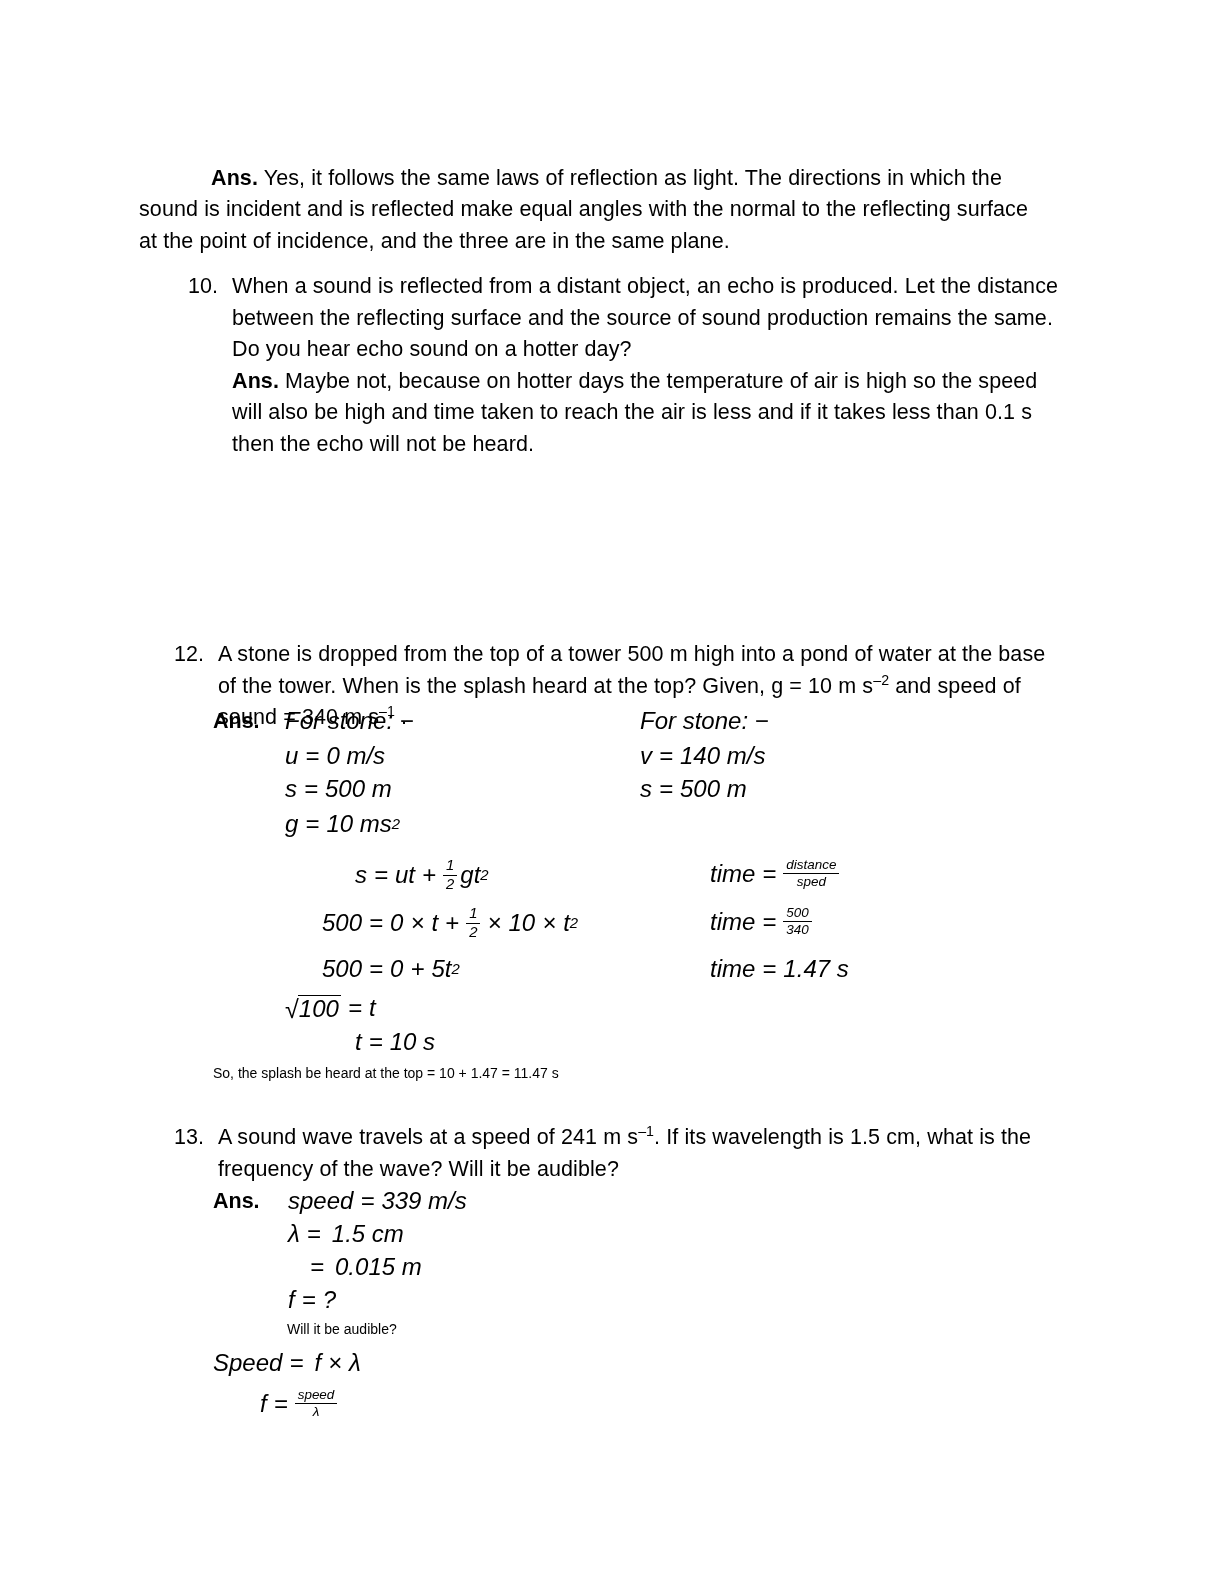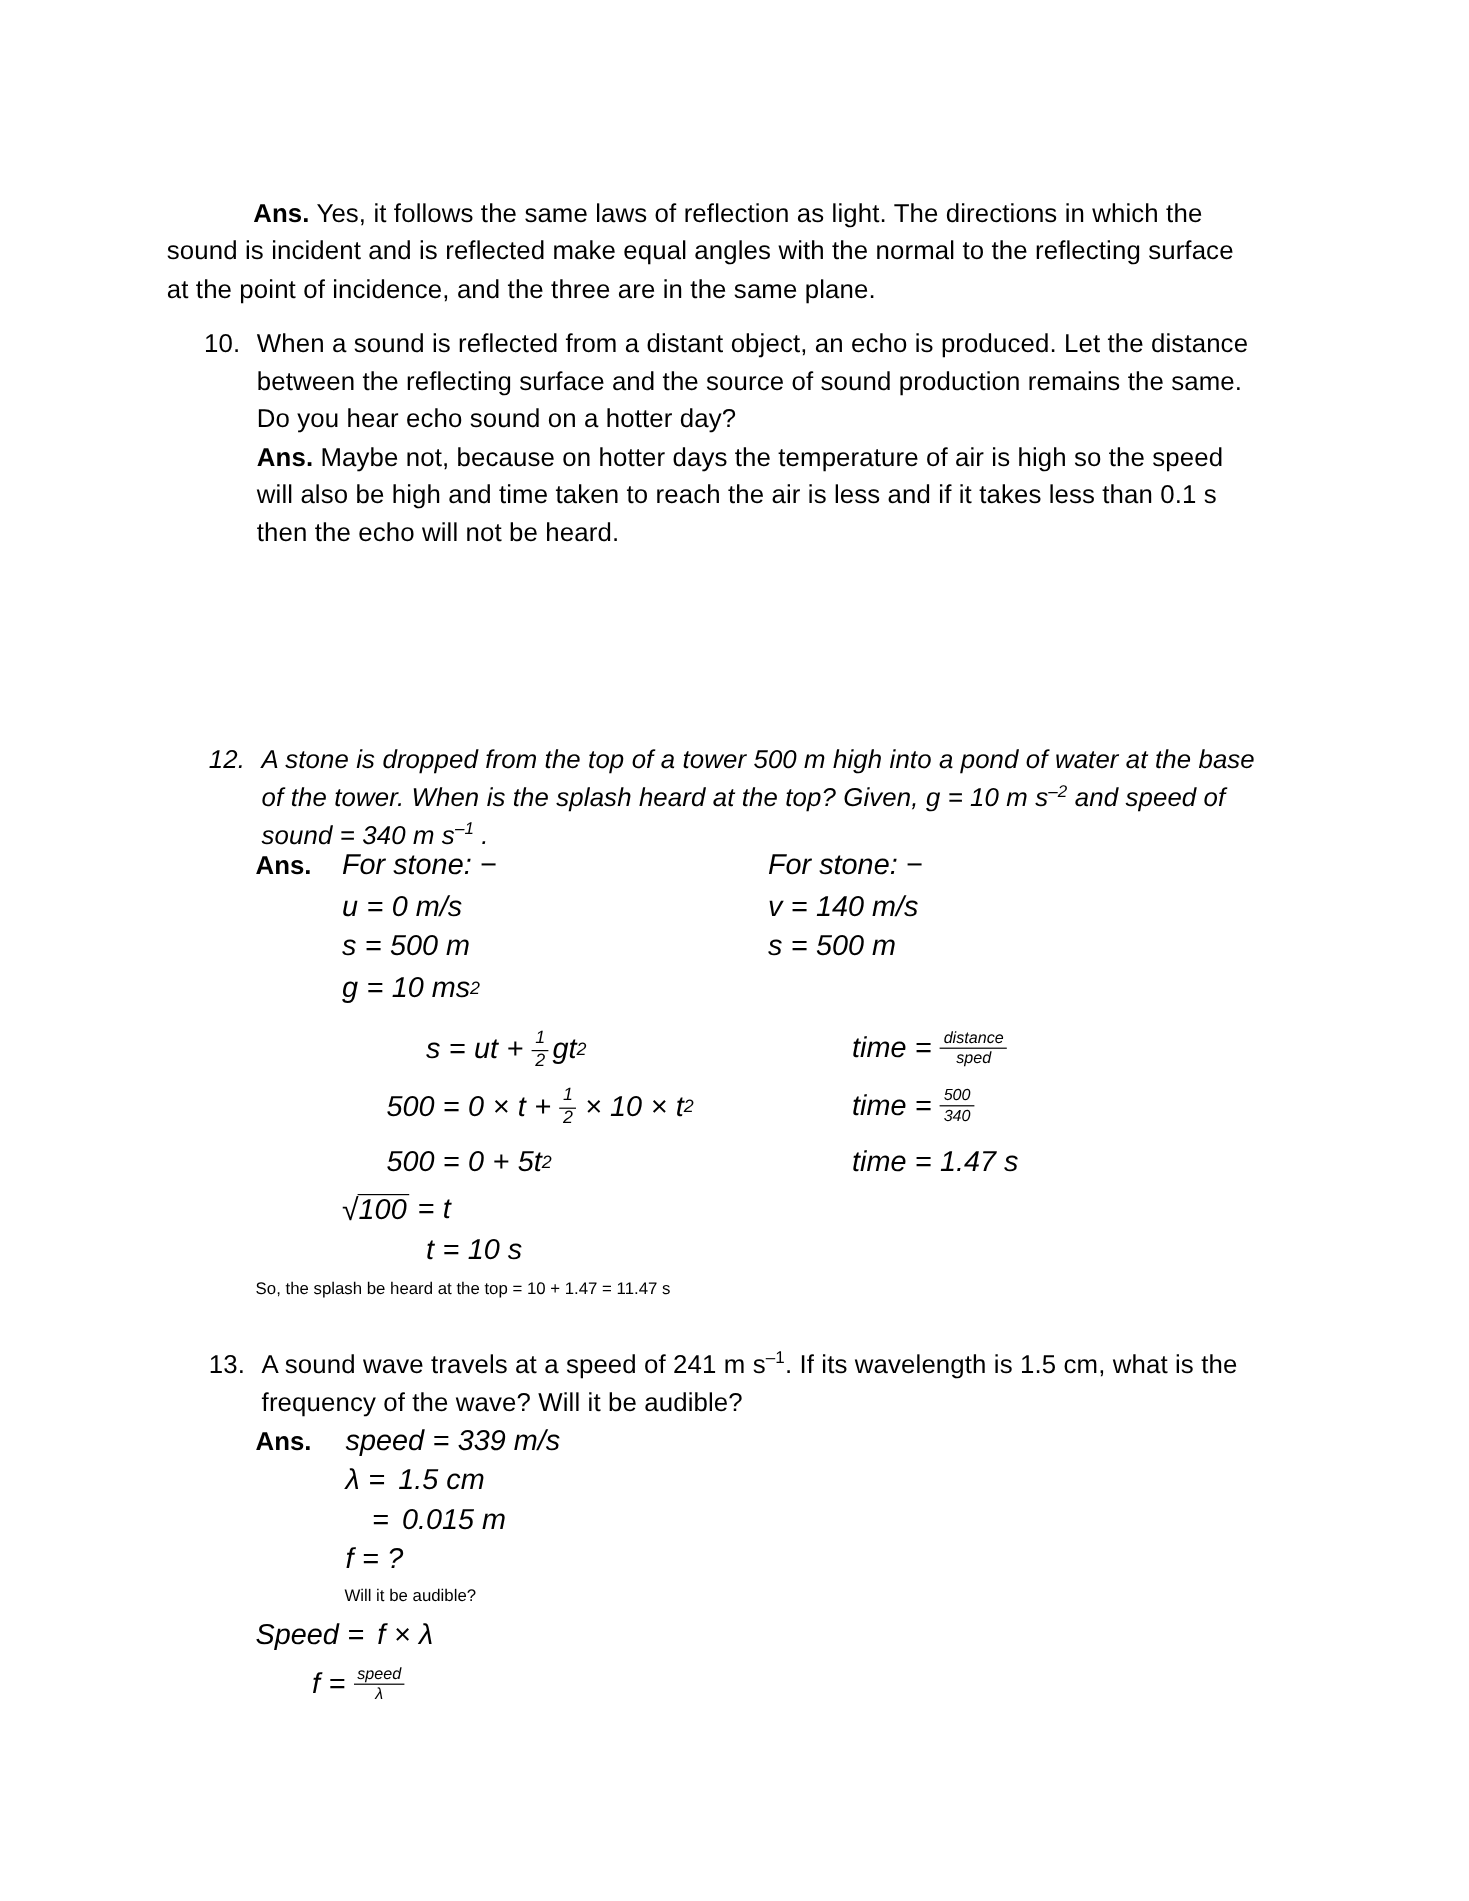--- a/index.html
+++ b/index.html
@@ -53,23 +53,23 @@
     flex: 0 0 44px;
     text-align: left;
     font-family: "Liberation Sans", sans-serif;
     font-size: 21.5px;
     line-height: 31.5px;
   }
   .qbody {
     flex: 1 1 auto;
   }
 
-  #q10 { left: 170px; top: 271px; width: 880px; }
+  #q10 { left: 188px; top: 271px; width: 880px; }
   #q11 { left: 174px; top: 492px; width: 880px; }
-  #q12 { left: 174px; top: 618px; width: 890px; font-style: italic; }
+  #q12 { left: 174px; top: 639px; width: 890px; }
   #q13 { left: 174px; top: 1122px; width: 895px; }
 
   
   .math {
     font-family: Liberation Sans, sans-serif;
     font-style: italic;
     font-size: 24px;
     line-height: 1;
     white-space: nowrap;
     color: #000;

